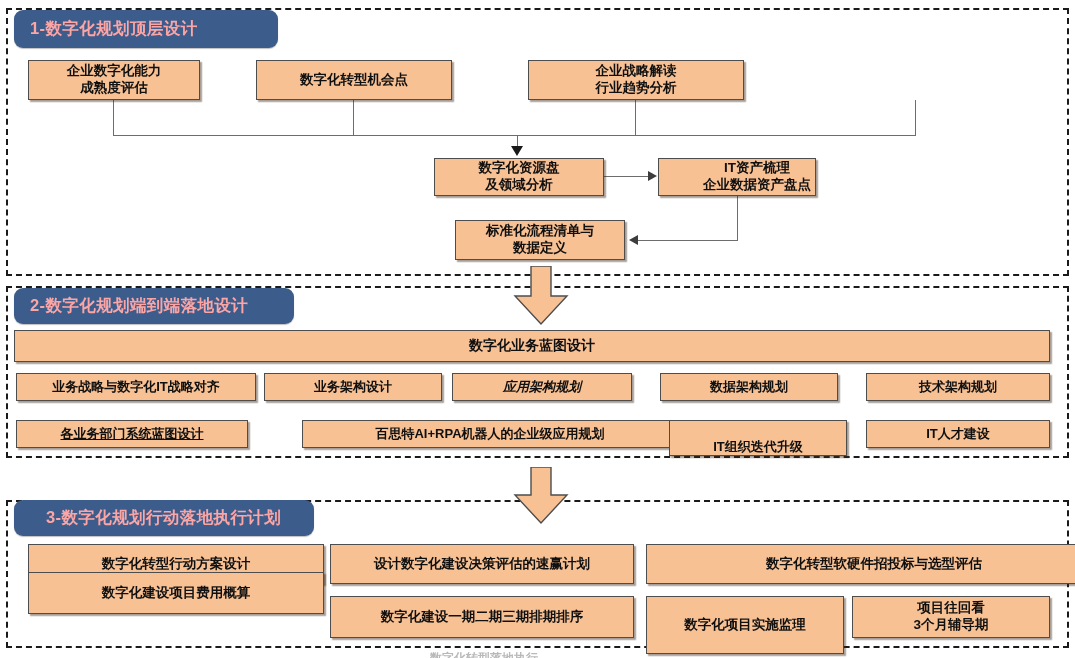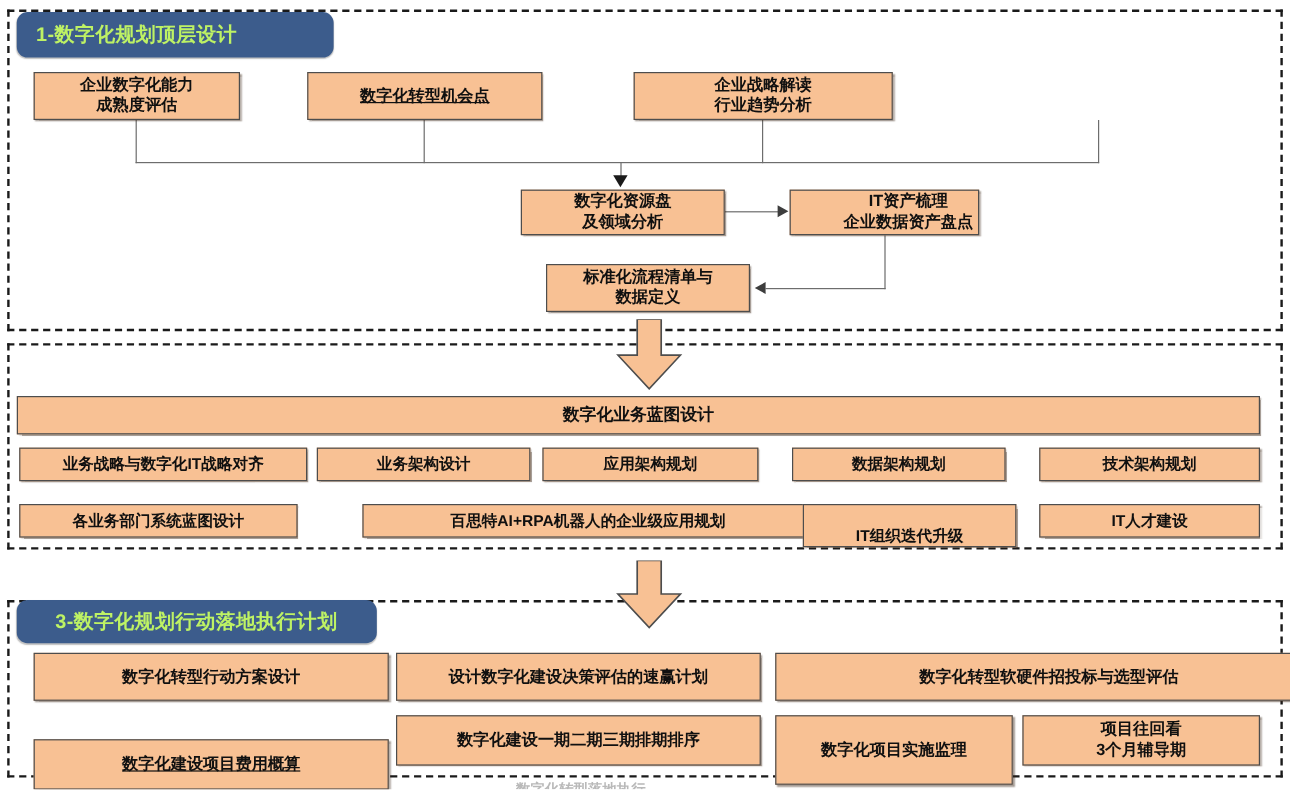--- a/index.html
+++ b/index.html
@@ -21,21 +21,21 @@
     border:2px dashed #1a1a1a;
     box-sizing:border-box;
     background:transparent;
   }
 
   
   .pill{
     position:absolute;
     background:#3c5c8c;
     border-radius:9px;
-    color:#bef264;
+    color:#fca5a5;
     font-weight:bold;
     font-size:16.5px;
     letter-spacing:.4px;
     display:flex;
     align-items:center;
     padding-left:16px;
     box-sizing:border-box;
     z-index:6;
     box-shadow:0 1px 1px rgba(0,0,0,.25);
   }
@@ -121,21 +121,21 @@
   <div class="section" style="left:6px; top:8px; width:1063px; height:268px;"></div>
 
   <div class="pill" style="left:14px; top:10px; width:264px; height:38px;">
     <span>1-数字化规划顶层设计</span>
   </div>
 
   <div class="box" style="left:28px; top:60px; width:172px; height:40px;">
     <span>企业数字化能力
 成熟度评估</span>
   </div>
-  <div class="box" style="left:256px; top:60px; width:196px; height:40px;text-decoration:underline;">
+  <div class="box" style="left:256px; top:60px; width:196px; height:40px;">
     <span>数字化转型机会点</span>
   </div>
   <div class="box" style="left:528px; top:60px; width:216px; height:40px;">
     <span>企业战略解读
 行业趋势分析</span>
   </div>
 
   <div class="ln lnv" style="left:113px;  top:100px; height:36px;"></div>
   <div class="ln lnv" style="left:353px;  top:100px; height:36px;"></div>
   <div class="ln lnv" style="left:635px;  top:100px; height:36px;"></div>
@@ -167,42 +167,45 @@
   </div>
 
   <div class="blockarrow" style="left:513px; top:266px;">
     <svg width="56" height="60" viewBox="0 0 56 60">
       <polygon points="18,0 38,0 38,30 54,30 28,58 2,30 18,30" fill="#f8c194" stroke="#4d4d4d" stroke-width="1.4"></polygon>
     </svg>
   </div>
 
   <div class="section" style="left:6px; top:286px; width:1063px; height:172px;"></div>
 
+  <div class="pill" style="left:14px; top:288px; width:280px; height:36px;">
+    <span>2-数字化规划端到端落地设计</span>
+  </div>
 
   <div class="box" style="left:14px; top:330px; width:1036px; height:32px; font-size:14px;">
     <span>数字化业务蓝图设计</span>
   </div>
 
   <div class="box thin" style="left:16px; top:373px; width:240px; height:28px;">
     <span>业务战略与数字化IT战略对齐</span>
   </div>
   <div class="box thin" style="left:264px; top:373px; width:178px; height:28px;">
     <span>业务架构设计</span>
   </div>
-  <div class="box thin" style="left:452px; top:373px; width:180px; height:28px;">
+  <div class="box thin" style="left:452px; top:373px; width:180px; height:28px;font-style:italic;">
     <span>应用架构规划</span>
   </div>
   <div class="box thin" style="left:660px; top:373px; width:178px; height:28px;">
     <span>数据架构规划</span>
   </div>
   <div class="box thin" style="left:866px; top:373px; width:184px; height:28px;">
     <span>技术架构规划</span>
   </div>
 
-  <div class="box thin" style="left:16px; top:420px; width:232px; height:28px;">
+  <div class="box thin" style="left:16px; top:420px; width:232px; height:28px;text-decoration:underline;">
     <span>各业务部门系统蓝图设计</span>
   </div>
   <div class="box thin" style="left:258px; top:420px; width:376px; height:28px;margin-left:44px;">
     <span>百思特AI+RPA机器人的企业级应用规划</span>
   </div>
   <div class="box thin" style="left:669px; top:420px; width:178px; height:36px;align-items:flex-end;">
     <span>IT组织迭代升级</span>
   </div>
   <div class="box thin" style="left:866px; top:420px; width:184px; height:28px;">
     <span>IT人才建设</span>
@@ -223,21 +226,21 @@
   <div class="box" style="left:28px; top:544px; width:296px; height:40px;">
     <span>数字化转型行动方案设计</span>
   </div>
   <div class="box" style="left:330px; top:544px; width:304px; height:40px;">
     <span>设计数字化建设决策评估的速赢计划</span>
   </div>
   <div class="box" style="left:646px; top:544px; width:456px; height:40px;">
     <span>数字化转型软硬件招投标与选型评估</span>
   </div>
 
-  <div class="box" style="left:28px; top:616px; width:296px; height:42px;text-decoration:underline;">
+  <div class="box" style="left:28px; top:572px; width:296px; height:42px;">
     <span>数字化建设项目费用概算</span>
   </div>
   <div class="box" style="left:330px; top:596px; width:304px; height:42px;">
     <span>数字化建设一期二期三期排期排序</span>
   </div>
   <div class="box" style="left:646px; top:596px; width:198px; height:58px;">
     <span>数字化项目实施监理</span>
   </div>
   <div class="box" style="left:852px; top:596px; width:198px; height:42px;">
     <span>项目往回看

